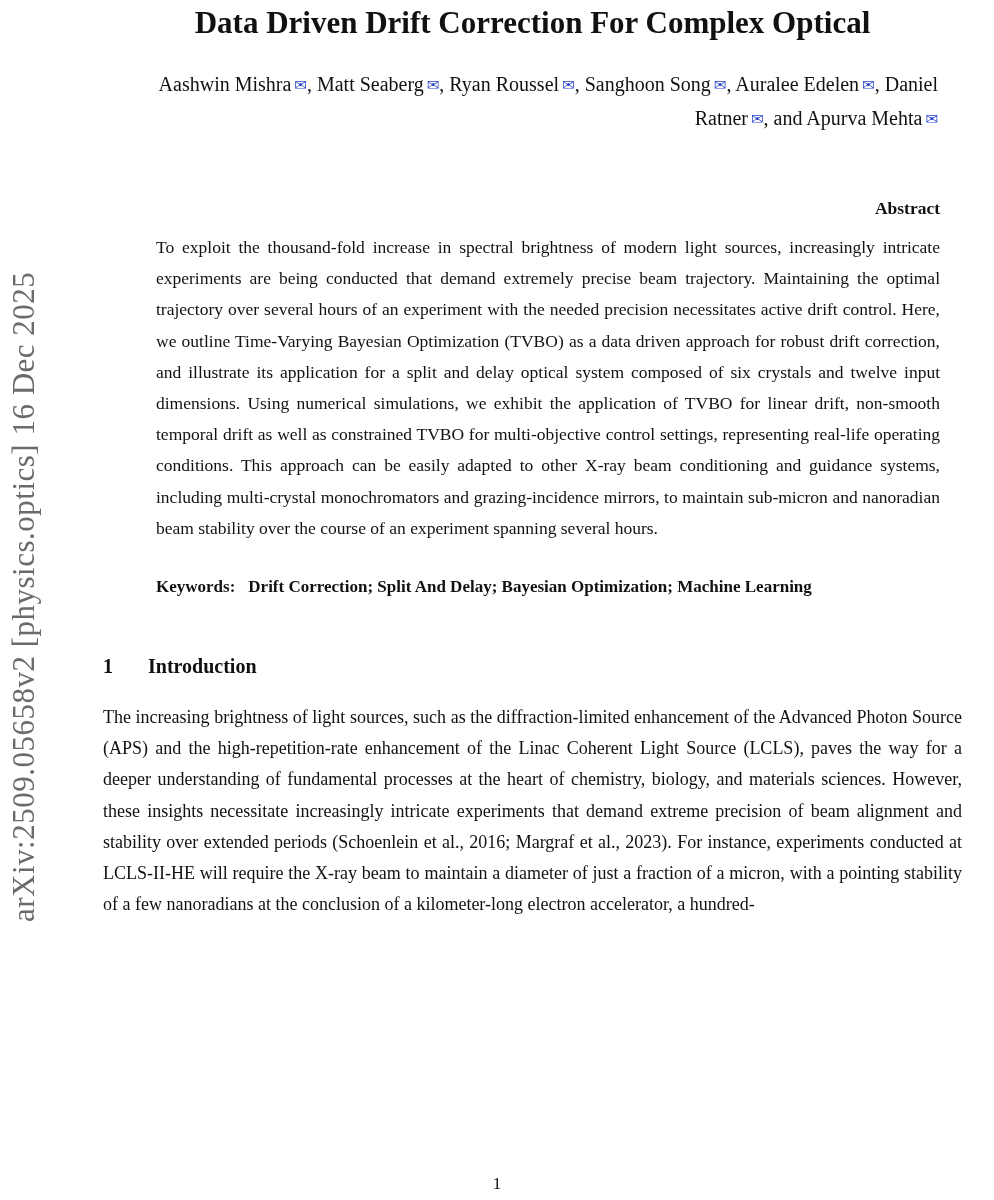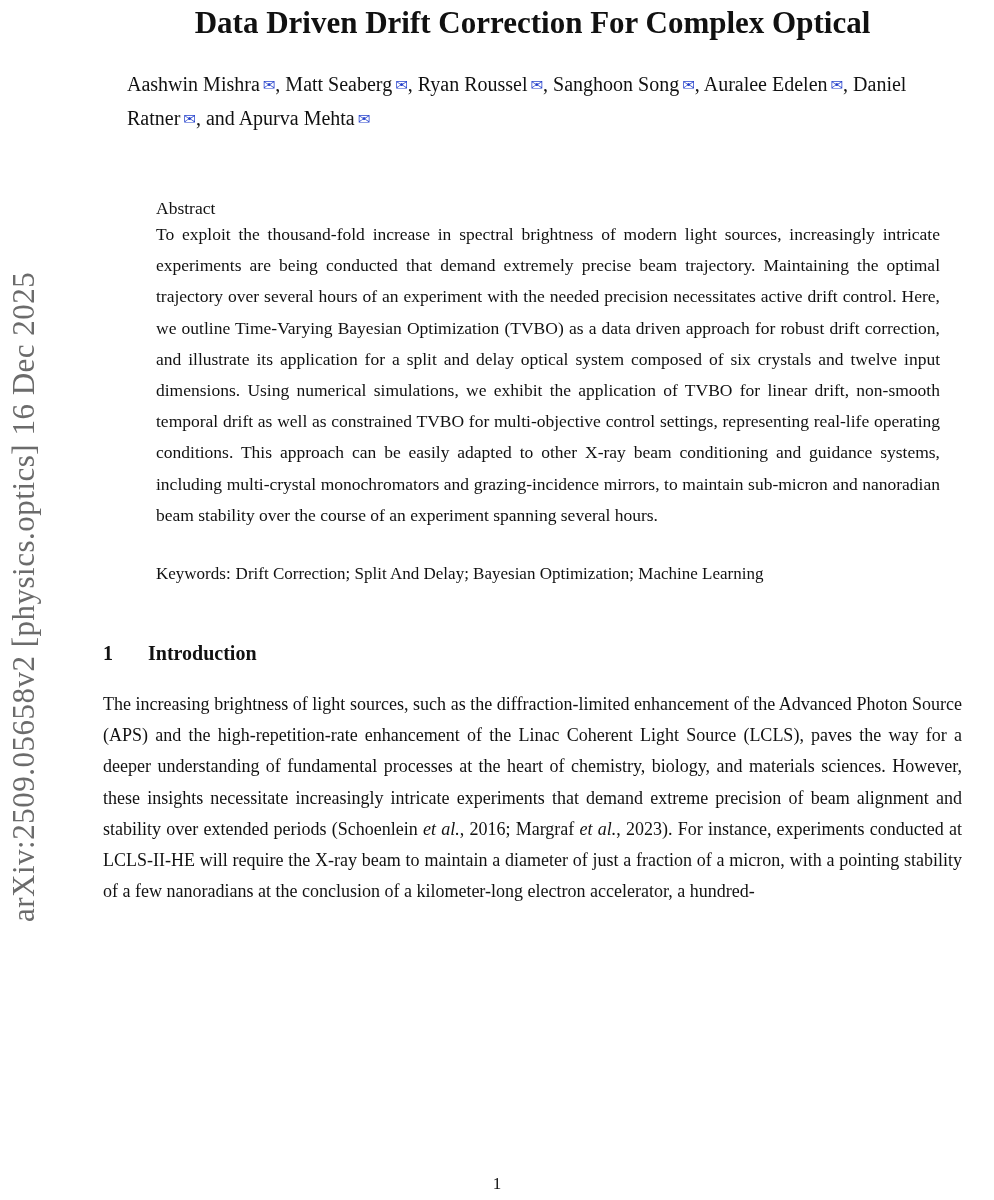--- a/index.html
+++ b/index.html
@@ -30,21 +30,21 @@
   .title {
     text-align: center;
     font-size: 31px;
     font-weight: bold;
     line-height: 50px;
     margin-top: -2px;
   }
   .title-line { display: block; }
 
   .authors {
-    text-align: left;
+    text-align: right;
     font-size: 20px;
     line-height: 32px;
     margin-top: 20px;
     padding: 0 24px;
   }
   .mail-icon {
     color: var(--link-blue, #2743cc);
     text-decoration: none;
     font-family: "DejaVu Sans", sans-serif;
     font-size: 15px;
@@ -55,49 +55,50 @@
   }
 
   .affiliation {
     text-align: center;
     font-size: 15.5px;
     margin-top: 21px;
   }
 
   .abstract { margin: 62px 22px 0 53px; }
   .abstract-heading {
-    text-align: left;
+    text-align: right;
     font-size: 17.5px;
-    font-weight: normal;
+    font-weight: bold;
   }
   .abstract-text {
+    margin-top: 13px;
     font-size: 17.5px;
     line-height: 31.2px;
     text-align: justify;
     hyphens: auto;
   }
   .keywords { margin-top: 33px; font-size: 17px; }
-  .kw-label { font-weight: normal; text-align: right; }
-  .kw-text { margin-left: 5px; }
+  .kw-label { font-weight: bold; text-align: right; }
+  .kw-text { margin-left: 13px; font-weight: bold; }
 
   .section-heading {
     margin-top: 58px;
     font-size: 20px;
     font-weight: bold;
   }
   .sec-num { display: inline-block; min-width: 45px; }
 
   .body-text {
     margin-top: 24px;
     font-size: 18px;
     line-height: 31.2px;
     text-align: justify;
     hyphens: auto;
   }
-  .italic { font-style: italic; }
+  .italic { }
 
   .page-number {
     position: absolute;
     bottom: 4px;
     left: 0;
     width: 100%;
     text-align: center;
     font-size: 17px;
     color: #111111;
   }

